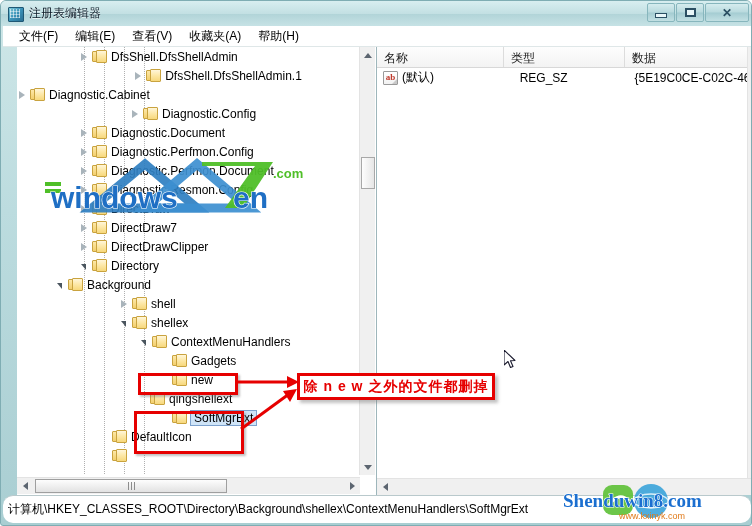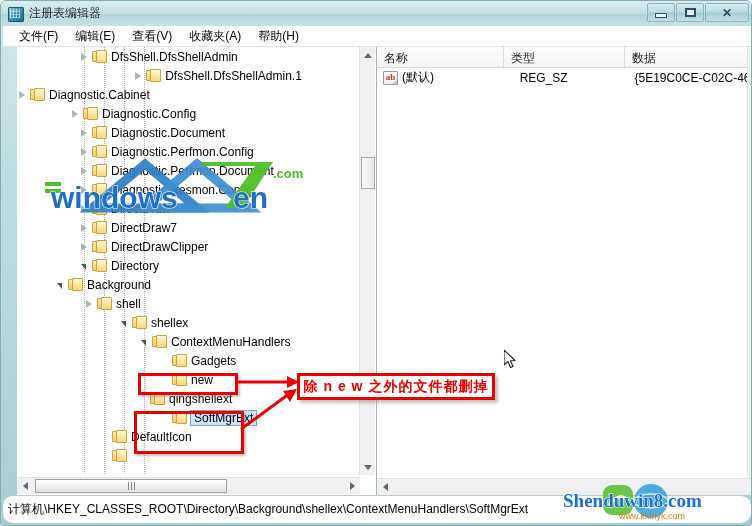--- a/index.html
+++ b/index.html
@@ -472,21 +472,21 @@
           <div class="tree-row" style="">
             <span style="width: 11px; height: 11px; flex: 0 0 auto; display: flex; align-items: center;">
               <span class="twisty-tri-hollow"></span>
             </span>
             <span class="folder">
               <span class="back"></span>
               <span class="front"></span>
             </span>
             <span class="tree-label">Diagnostic.Cabinet</span>
           </div>
-          <div class="tree-row" style="padding-left: 53px;">
+          <div class="tree-row" style="padding-left: 91px; margin-left: 22px;">
             <span style="width: 11px; height: 11px; flex: 0 0 auto; display: flex; align-items: center;">
               <span class="twisty-tri-hollow"></span>
             </span>
             <span class="folder">
               <span class="back"></span>
               <span class="front"></span>
             </span>
             <span class="tree-label">Diagnostic.Config</span>
           </div>
           <div class="tree-row" style="padding-left: 62px;">
@@ -572,21 +572,21 @@
           <div class="tree-row" style="padding-left: 38px;">
             <span style="width: 11px; height: 11px; flex: 0 0 auto; display: flex; align-items: center;">
               <span class="twisty-tri-solid"></span>
             </span>
             <span class="folder">
               <span class="back"></span>
               <span class="front"></span>
             </span>
             <span class="tree-label">Background</span>
           </div>
-          <div class="tree-row" style="padding-left: 67px;">
+          <div class="tree-row" style="padding-left: 102px;">
             <span style="width: 11px; height: 11px; flex: 0 0 auto; display: flex; align-items: center;">
               <span class="twisty-tri-hollow"></span>
             </span>
             <span class="folder">
               <span class="back"></span>
               <span class="front"></span>
             </span>
             <span class="tree-label">shell</span>
           </div>
           <div class="tree-row" style="padding-left: 102px;">

